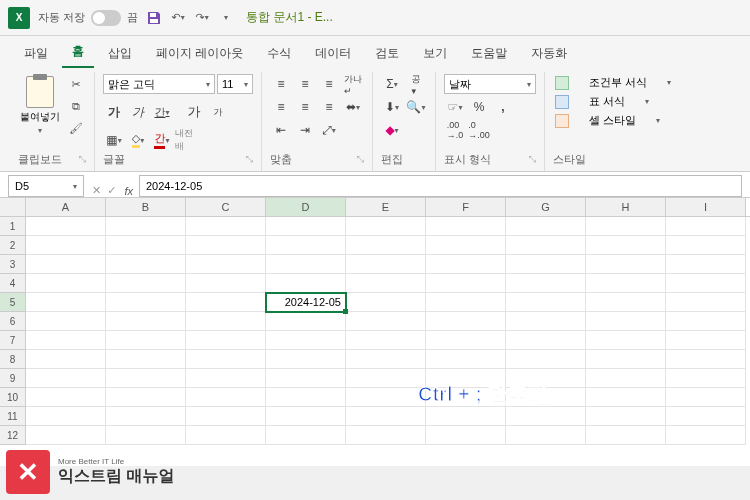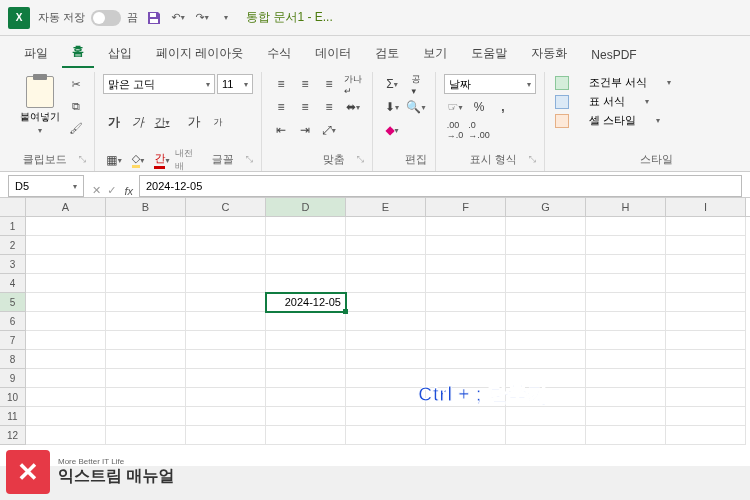--- a/index.html
+++ b/index.html
@@ -10,29 +10,29 @@
 .toggle{width:30px;height:16px;background:#ccc;border-radius:8px;position:relative}
 .toggle::after{content:"";position:absolute;width:12px;height:12px;background:#fff;border-radius:50%;top:2px;left:2px}
 .qat-btn{width:16px;height:16px;color:#555;display:flex;align-items:center;justify-content:center}
 .doc-title{font-size:12px;color:#4d7c0f;margin-left:4px}
 .search-box{margin-left:36px;width:240px;height:26px;border:1px solid #ccc;border-radius:4px;background:#fff;display:flex;align-items:center;padding:0 8px;color:#888;gap:6px}
 .ribbon-tabs{height:32px;background:#f5f5f5;display:flex;align-items:end;padding:0 14px;gap:4px}
 .tab{padding:6px 10px;font-size:12px;color:#444;cursor:pointer}
 .tab.active{font-weight:bold;border-bottom:2px solid #107c41;color:#107c41}
 .ribbon{height:104px;background:#f5f5f5;border-bottom:1px solid #ccc;display:flex;padding:4px 10px 0}
 .group{border-right:1px solid #ddd;padding:2px 8px;display:flex;flex-direction:column;justify-content:space-between}
-.group-label{text-align:center;font-size:10px;color:#666;padding:2px 0;display:flex;justify-content:flex-end;align-items:center;gap:12px}
+.group-label{text-align:center;font-size:10px;color:#666;padding:2px 0;display:flex;justify-content:space-between;align-items:center;gap:12px}
 .dlauncher{font-size:9px;color:#999}
 .cb-body{display:flex;gap:4px;align-items:start;height:72px}
 .paste{display:flex;flex-direction:column;align-items:center;gap:2px;padding:2px}
 .paste-icon{width:28px;height:32px;border:1px solid #999;border-radius:2px;position:relative;background:#fff9e6}
 .paste-icon::before{content:"";position:absolute;top:-3px;left:6px;width:14px;height:6px;background:#888;border-radius:1px}
 .small-btns{display:flex;flex-direction:column;gap:2px}
 .sbtn{width:20px;height:20px;display:flex;align-items:center;justify-content:center;color:#555}
-.font-body{display:flex;flex-direction:column;gap:18px;height:72px}
+.font-body{display:flex;flex-direction:column;gap:8px;height:72px}
 .font-row{display:flex;gap:2px;align-items:center}
 .combo{height:20px;border:1px solid #bbb;background:#fff;display:flex;align-items:center;padding:0 4px;font-size:11px;justify-content:space-between}
 .font-name{width:112px}
 .font-size{width:36px}
 .fbtn{width:22px;height:20px;display:flex;align-items:center;justify-content:center;color:#444;font-size:12px}
 .align-body{display:flex;flex-direction:column;gap:3px;height:72px}
 .edit-body{display:flex;flex-direction:column;gap:3px;height:72px}
 .num-body{display:flex;flex-direction:column;gap:3px;height:72px}
 .num-combo{width:92px}
 .styles-body{display:flex;flex-direction:column;gap:2px;height:72px;font-size:11px}
@@ -89,21 +89,20 @@
   <div class="tab">파일</div>
   <div class="tab active">홈</div>
   <div class="tab">삽입</div>
   <div class="tab">페이지 레이아웃</div>
   <div class="tab">수식</div>
   <div class="tab">데이터</div>
   <div class="tab">검토</div>
   <div class="tab">보기</div>
   <div class="tab">도움말</div>
   <div class="tab">자동화</div>
-  <div class="tab">NesPDF</div>
 </div>
 
 <div class="ribbon">
   <div class="group">
     <div class="cb-body">
       <div class="paste">
         <div class="paste-icon"></div>
         <span style="font-size:10px">붙여넣기</span>
         <span class="chev">▾</span>
       </div>

